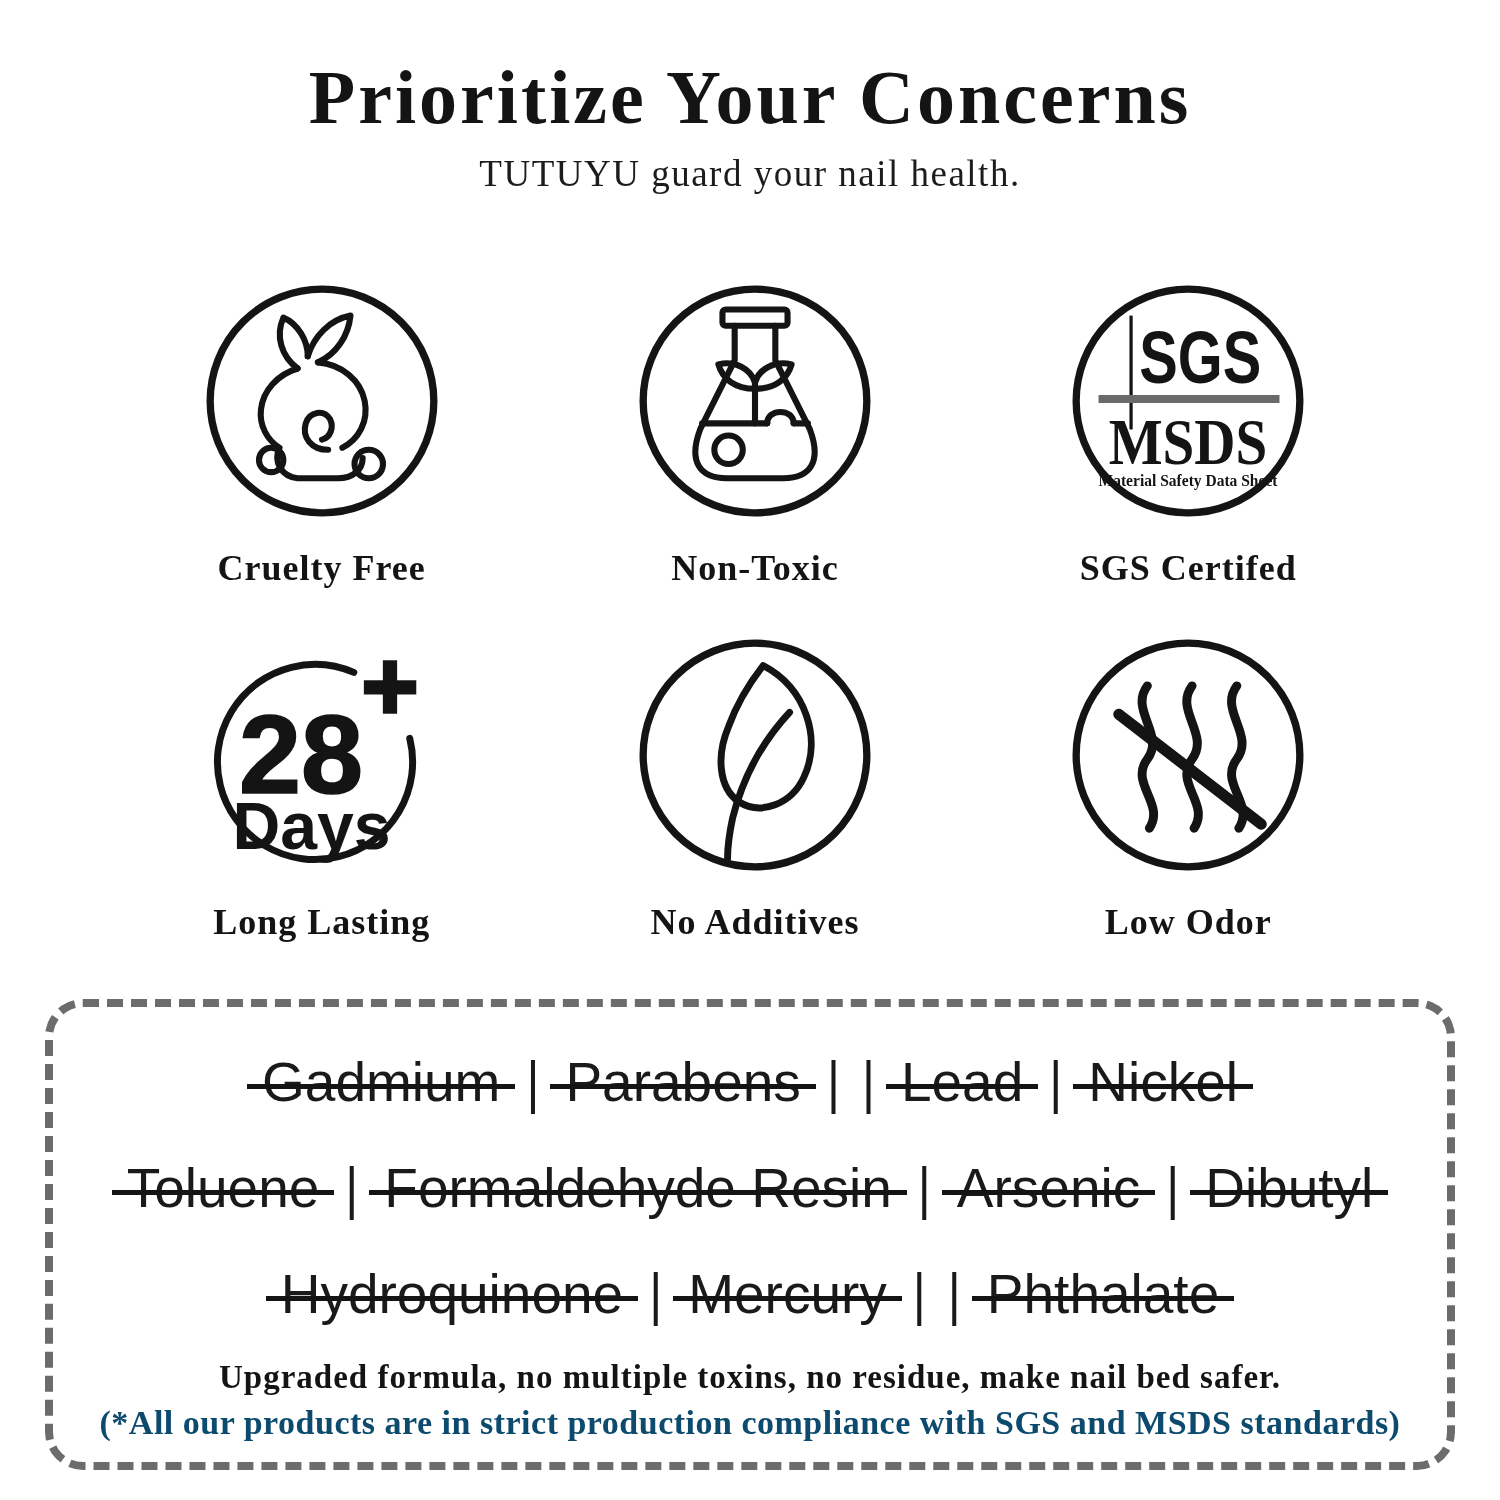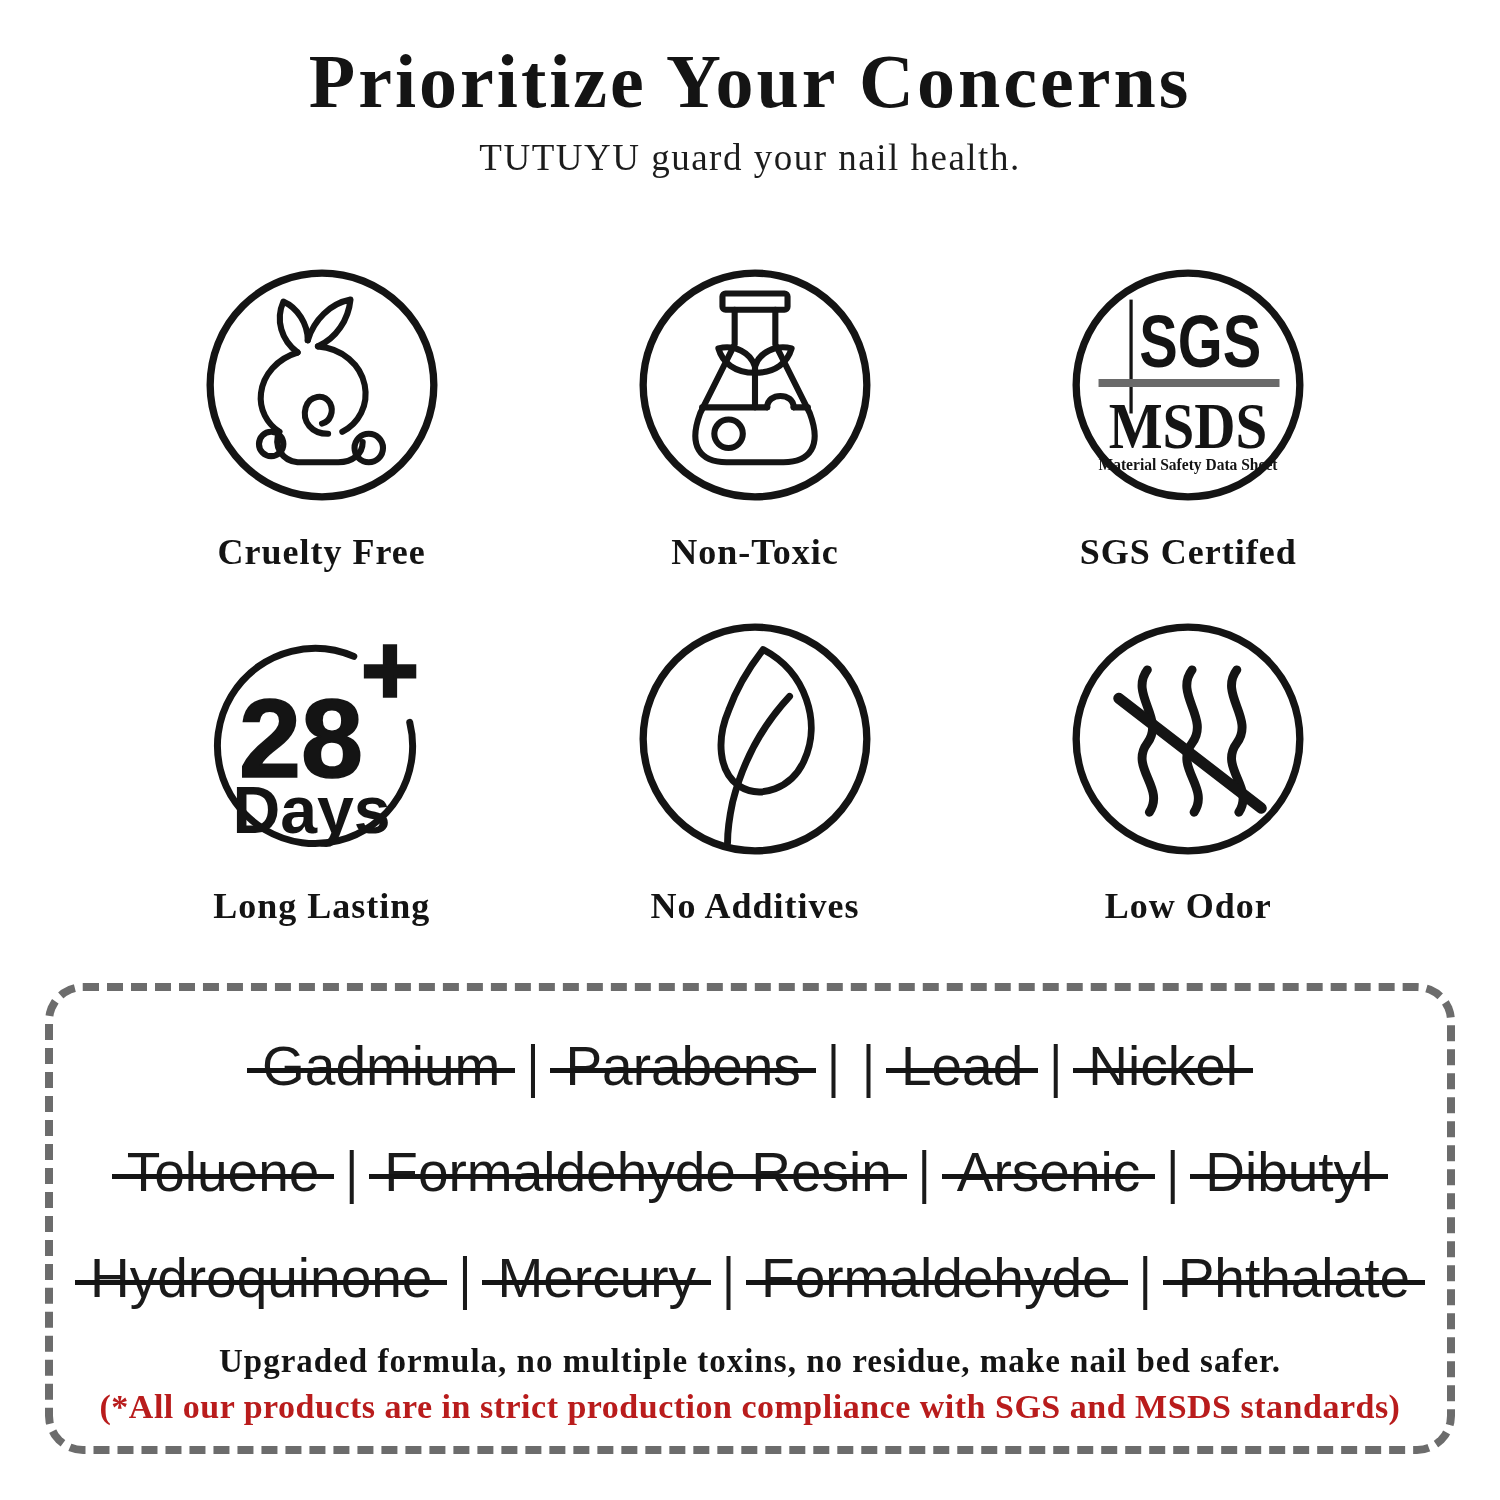--- a/index.html
+++ b/index.html
@@ -1,20 +1,20 @@
 <!DOCTYPE html>
 <html><head>
 <meta charset="utf-8">
 <style>
   html,body{margin:0;padding:0;}
   body{
     width:1500px;height:1500px;background:#ffffff;color:#141414;
     font-family:"Liberation Serif", serif;overflow:hidden;position:relative;
   }
-  .header{text-align:center;padding-top:40px;}
+  .header{text-align:center;padding-top:56px;}
   .title{
     font-size:76px;font-weight:700;letter-spacing:3px;color:#141414;line-height:1.1;
   }
   .subtitle{
     font-size:37px;font-weight:400;letter-spacing:1.5px;margin-top:12px;color:#1c1c1c;
   }
   .features{
     display:grid;grid-template-columns:repeat(3,1fr);
     padding:84px 95px 0 105px;row-gap:44px;
   }
@@ -43,21 +43,21 @@
   .sep{
     font-size:50px;font-weight:400;color:#1a1a1a;
     transform:scaleY(1.15);
   }
   .note1{
     text-align:center;font-size:33px;font-weight:700;letter-spacing:1px;
     margin-top:12px;color:#141414;
   }
   .note2{
     text-align:center;font-size:34px;font-weight:700;letter-spacing:0.5px;
-    margin-top:8px;color:#b91c1c;
+    margin-top:8px;color:#0c4a6e;
   }
   .icon-stroke{stroke:#141414;fill:none;stroke-linecap:round;stroke-linejoin:round;}
 </style>
 </head>
 <body>
 
 <div class="header">
   <div class="title">Prioritize Your Concerns</div>
   <div class="subtitle">TUTUYU guard your nail health.</div>
 </div>
@@ -167,20 +167,19 @@
     <span class="chem">Arsenic</span>
     <span class="sep">|</span>
     <span class="chem">Dibutyl</span>
   </div>
 
   <div class="chem-row">
     <span class="chem">Hydroquinone</span>
     <span class="sep">|</span>
     <span class="chem">Mercury</span>
     <span class="sep">|</span>
-    <span class="chem">Formaldehyde</span>
     <span class="sep">|</span>
     <span class="chem">Phthalate</span>
   </div>
 
   <div class="note1">Upgraded formula, no multiple toxins, no residue, make nail bed safer.</div>
   <div class="note2">(*All our products are in strict production compliance with SGS and MSDS standards)</div>
 </div>
 
 </body></html>

